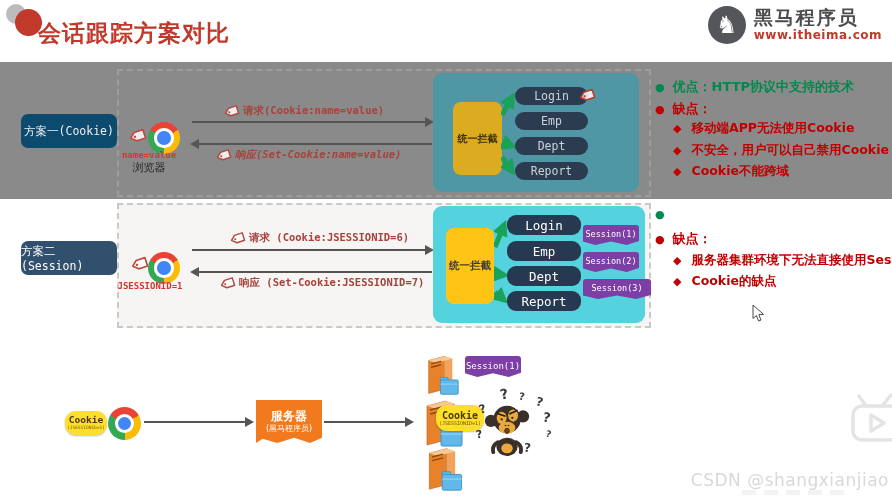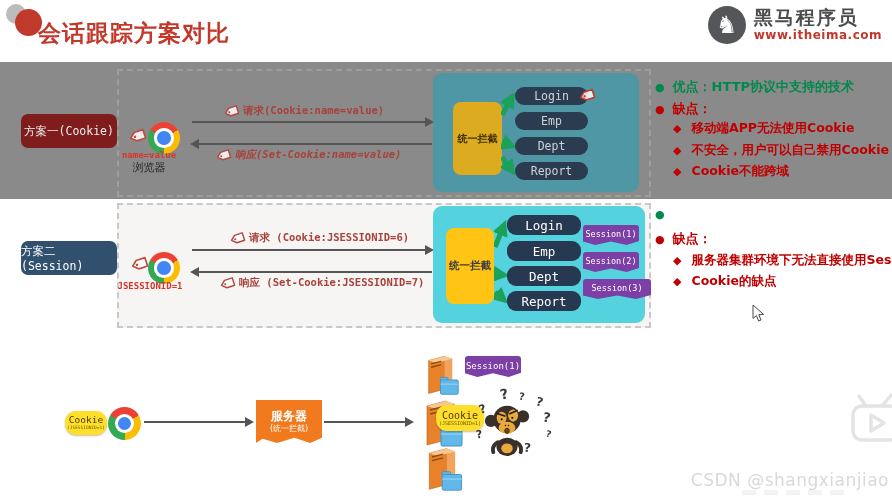--- a/index.html
+++ b/index.html
@@ -56,21 +56,21 @@
   
   .brow{display:flex;align-items:center;gap:8px;font-weight:bold;font-size:13px;white-space:nowrap;}
   .brow .bdot{font-size:11px;}
   .green{color:#00894d;} .red{color:#c00000;}
   .drow{display:flex;align-items:center;gap:10px;font-weight:bold;font-size:12.5px;color:#c00000;white-space:nowrap;}
   .drow .bdia{font-size:11px;}
 
   
   .ckb{background:#ffdf2b;border-radius:11px;display:flex;flex-direction:column;align-items:center;
        justify-content:center;line-height:1.1;box-shadow:0 1px 2px rgba(0,0,0,.25);}
-  .ckb .t{font-weight:normal;color:#4a3b00;font-family:"DejaVu Sans Mono","Liberation Mono",monospace;}
+  .ckb .t{font-weight:bold;color:#4a3b00;font-family:"DejaVu Sans Mono","Liberation Mono",monospace;}
   .ckb .s{color:#6b5b00;font-family:"DejaVu Sans Mono","Liberation Mono",monospace;}
   .lb{background:#f07a1d;color:#fff;display:flex;flex-direction:column;align-items:center;justify-content:center;
       line-height:1.15;clip-path:polygon(0 0,100% 0,100% 88%,82% 100%,58% 88%,32% 100%,10% 90%,0 100%);}
   .q{position:absolute;font-weight:bold;color:#3a3a3a;}
   .wm{right:3px;top:470px;font-size:17px;color:#d9d9d9;letter-spacing:.5px;}
   .wm2{right:40px;top:490px;width:110px;height:5px;opacity:.55;
        background:repeating-linear-gradient(90deg,#e9e9e9 0 14px,transparent 14px 22px);}
 </style>
 </head>
 <body>
@@ -128,21 +128,21 @@
     <div class="logo-circle">
         <span>♞</span>
       </div>
     <div>
       <div class="brand-name">黑马程序员</div>
       <div class="brand-url">www.itheima.com</div>
     </div>
   </div>
 
   <div class="abs band1"></div>
-  <div class="abs plan-lab" id="lab1" style="left:21px;top:114px;background:#7f1d1d;text-align:right;">方案一(Cookie)</div>
+  <div class="abs plan-lab" id="lab1" style="left:21px;top:114px;background:#0c4a6e;text-align:right;">方案一(Cookie)</div>
   <div class="abs" id="dbox1"></div>
 
   <svg class="abs tagic" style="left:129px;top:130px;width:17px;height:12px;color:#c24a40">
       <use href="#tag"></use>
     </svg>
   <div class="abs chrome" style="left:148px;top:122px;width:32px;height:32px;"></div>
   <div class="abs mono" style="left:114px;top:150px;width:70px;text-align:center;font-size:9px;font-weight:bold;color:#d9352a;">name=value</div>
   <div class="abs" style="left:114px;top:160px;width:70px;text-align:center;font-size:11px;color:#262626;">浏览器</div>
 
   <div class="abs msg" style="left:224px;top:104px;">
@@ -258,21 +258,21 @@
   </svg>
 
   <div class="abs ckb" style="left:65px;top:411px;width:42px;height:24px;">
     <span class="t" style="font-size:9.5px;">Cookie</span>
     <span class="s" style="font-size:4.5px;">(JSESSIONID=1)</span>
   </div>
   <div class="abs chrome" style="left:108px;top:407px;width:33px;height:33px;"></div>
   <div class="abs arrow r" style="left:144px;top:421px;width:108px;"></div>
   <div class="abs lb" style="left:256px;top:400px;width:66px;height:43px;">
     <span style="font-size:12px;font-weight:bold;">服务器</span>
-    <span style="font-size:8px;">(统一拦截)</span>
+    <span style="font-size:8px;">(黑马程序员)</span>
   </div>
   <div class="abs arrow r" style="left:324px;top:421px;width:88px;"></div>
 
   <svg class="abs" style="left:424px;top:352px;width:38px;height:44px;">
       <use href="#srv"></use>
     </svg>
   <svg class="abs" style="left:422px;top:396px;width:44px;height:52px;">
       <use href="#srv"></use>
     </svg>
   <svg class="abs" style="left:424px;top:444px;width:42px;height:48px;">

